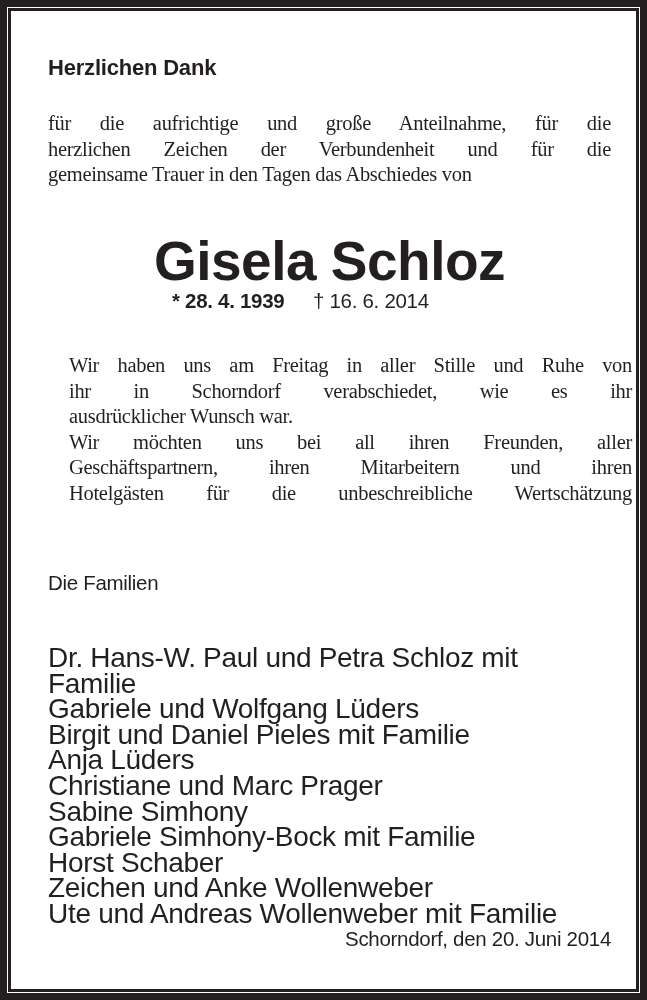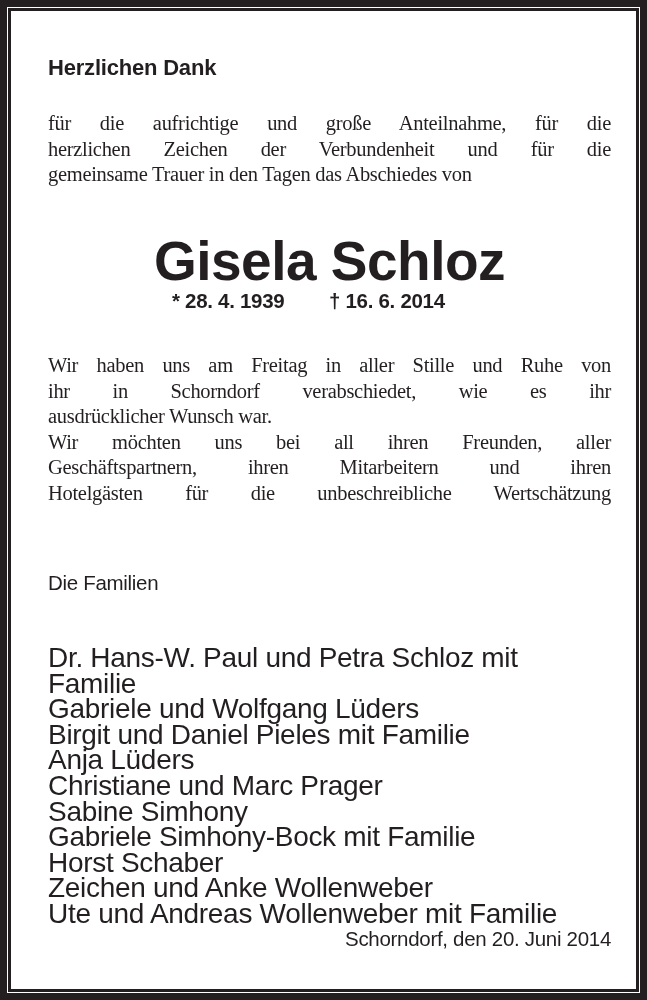--- a/index.html
+++ b/index.html
@@ -40,22 +40,22 @@
   .p1 { top: 100px; }
   .name {
     position: absolute; top: 218px; left: 0; width: 563px;
     text-align: center; font-weight: bold; font-size: 55px; letter-spacing: -0.5px;
   }
   .dates {
     position: absolute; top: 278px; left: 0; width: 563px;
     font-size: 20.5px; letter-spacing: -0.3px;
   }
   .date-birth { position: absolute; left: 124px; font-weight: bold; }
-  .date-death { position: absolute; left: 281px; font-weight: bold; }
-  .p2 { top: 342px; }
+  .date-death { position: absolute; left: 265px; }
+  .p2 { top: 342px; margin-left: 21px; }
   .families-label {
     position: absolute; top: 560px; left: 0;
     font-size: 20.5px; letter-spacing: -0.3px;
   }
   .family-list {
     position: absolute; top: 634px; left: 0;
     list-style: none; margin: 0; padding: 0;
     font-size: 28px; line-height: 25.6px; letter-spacing: -0.3px;
   }
   .closing {

